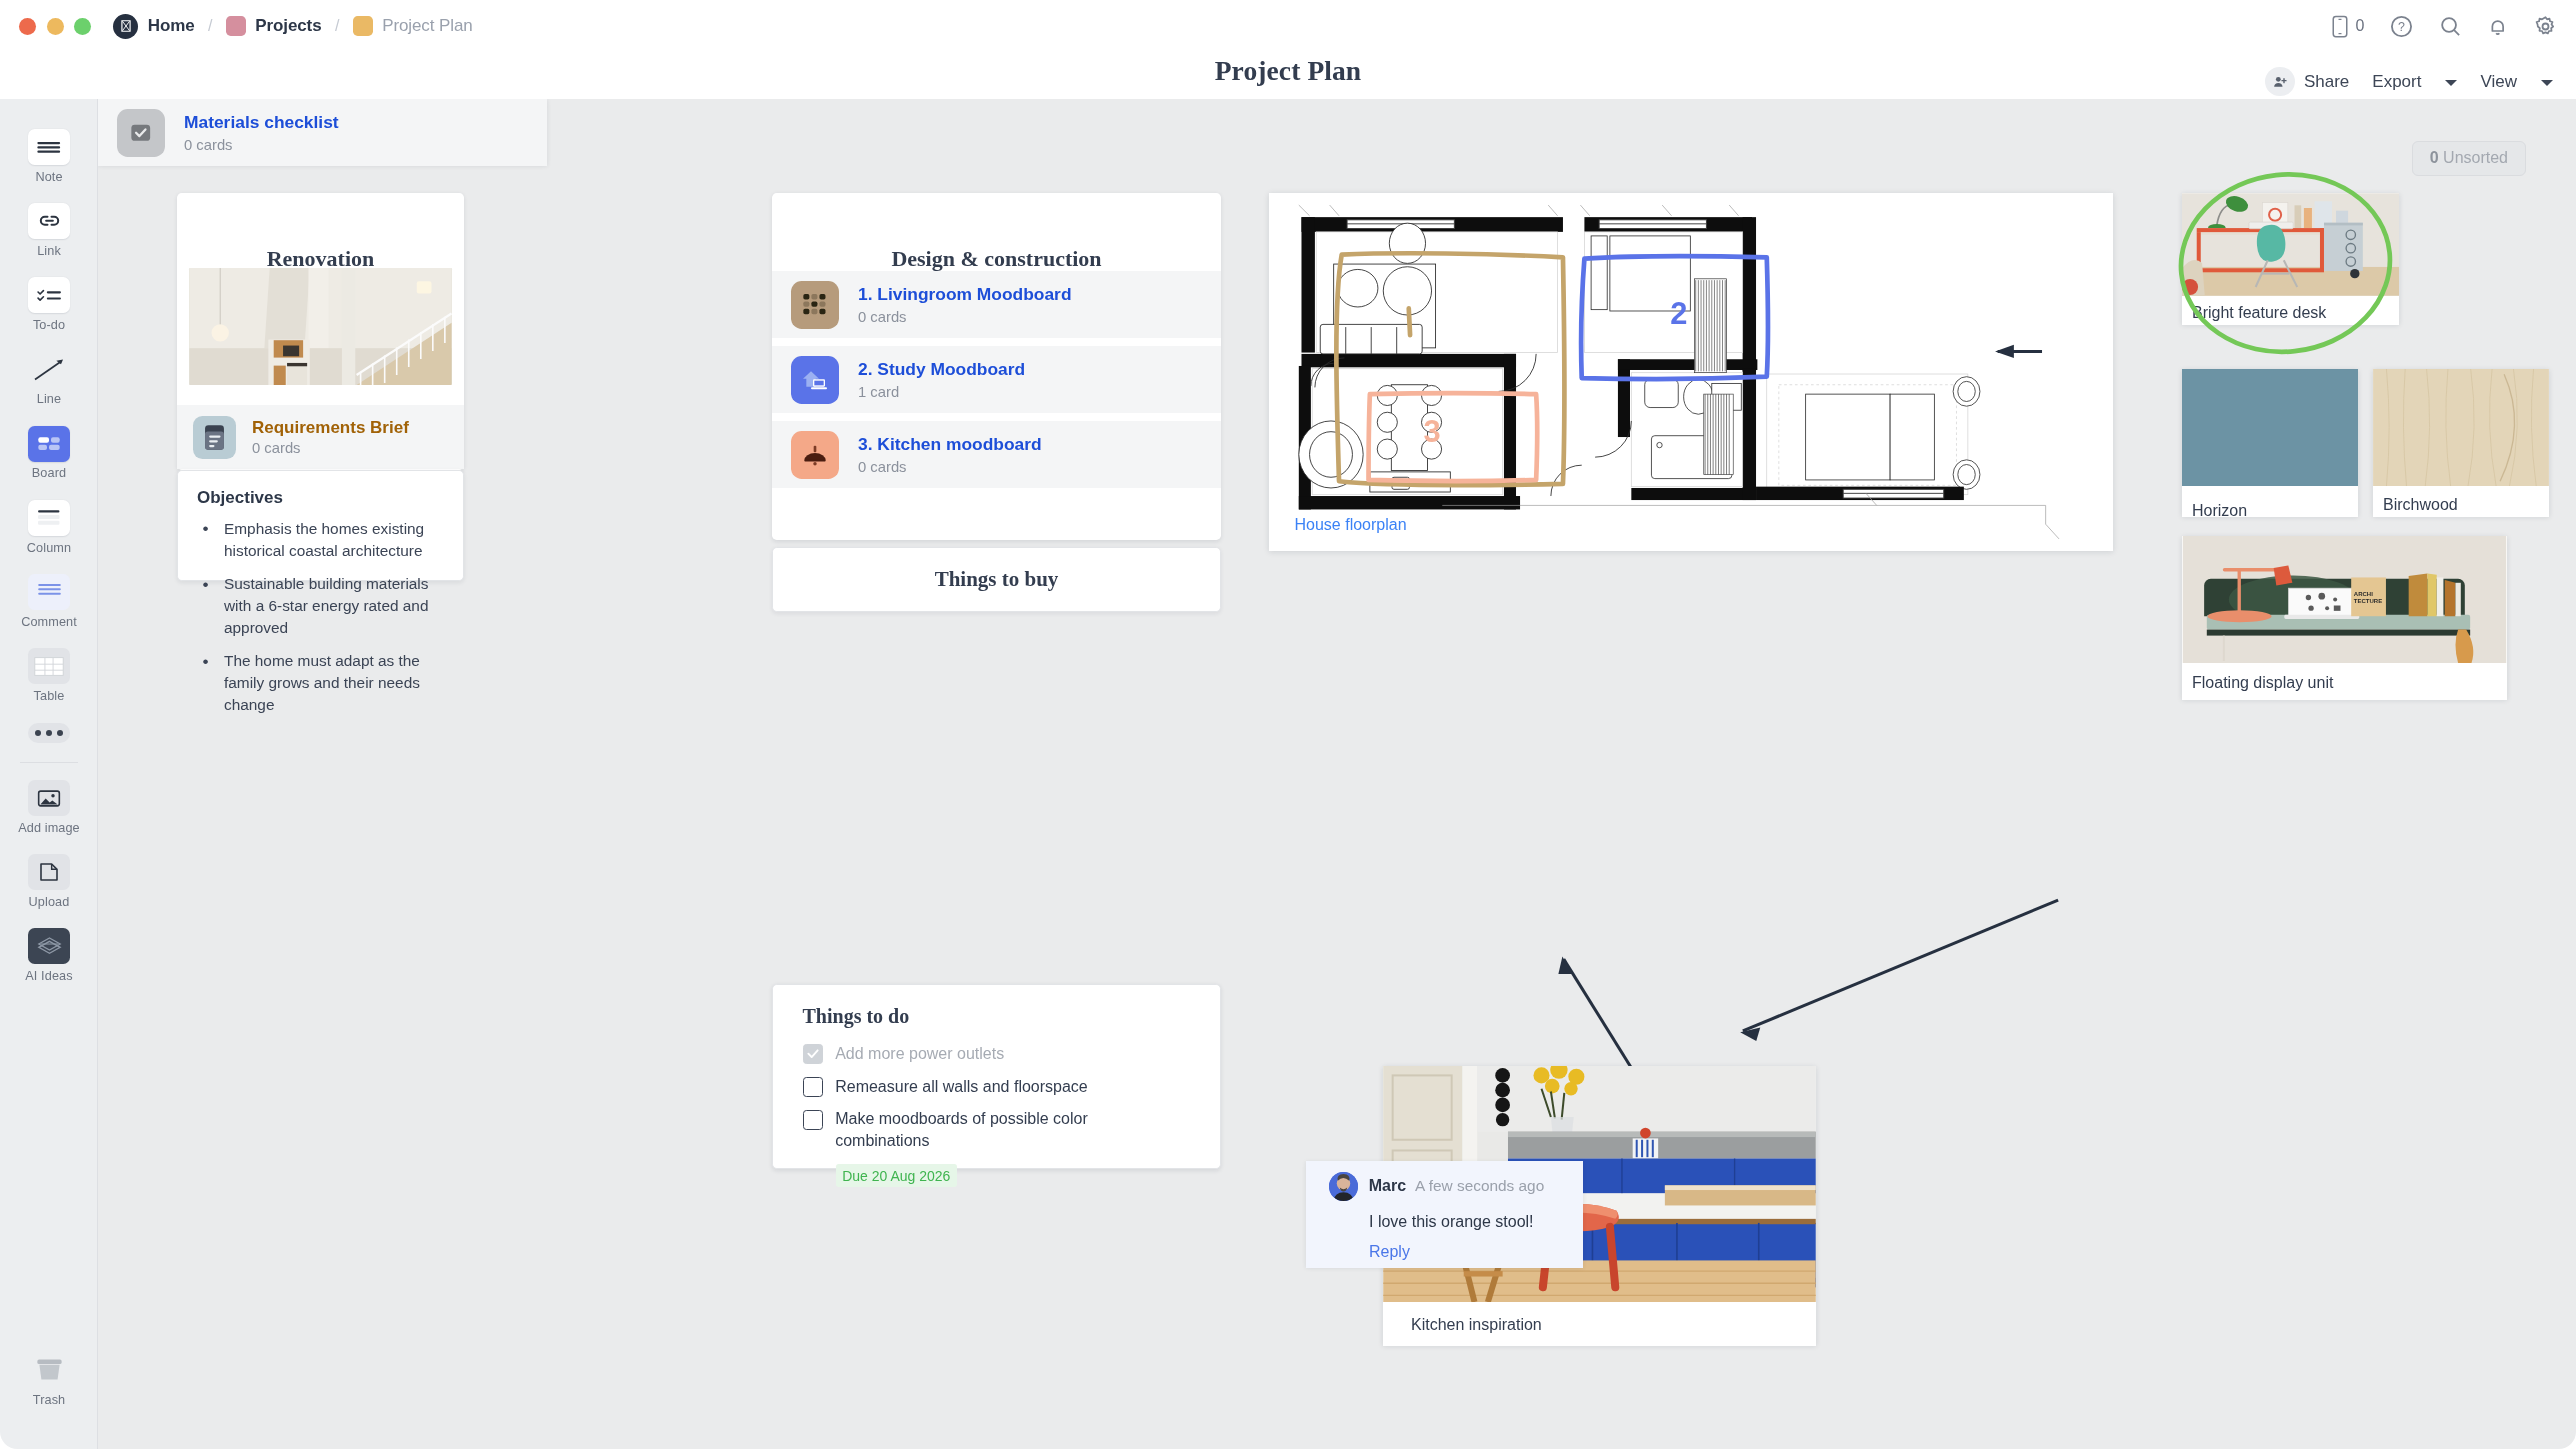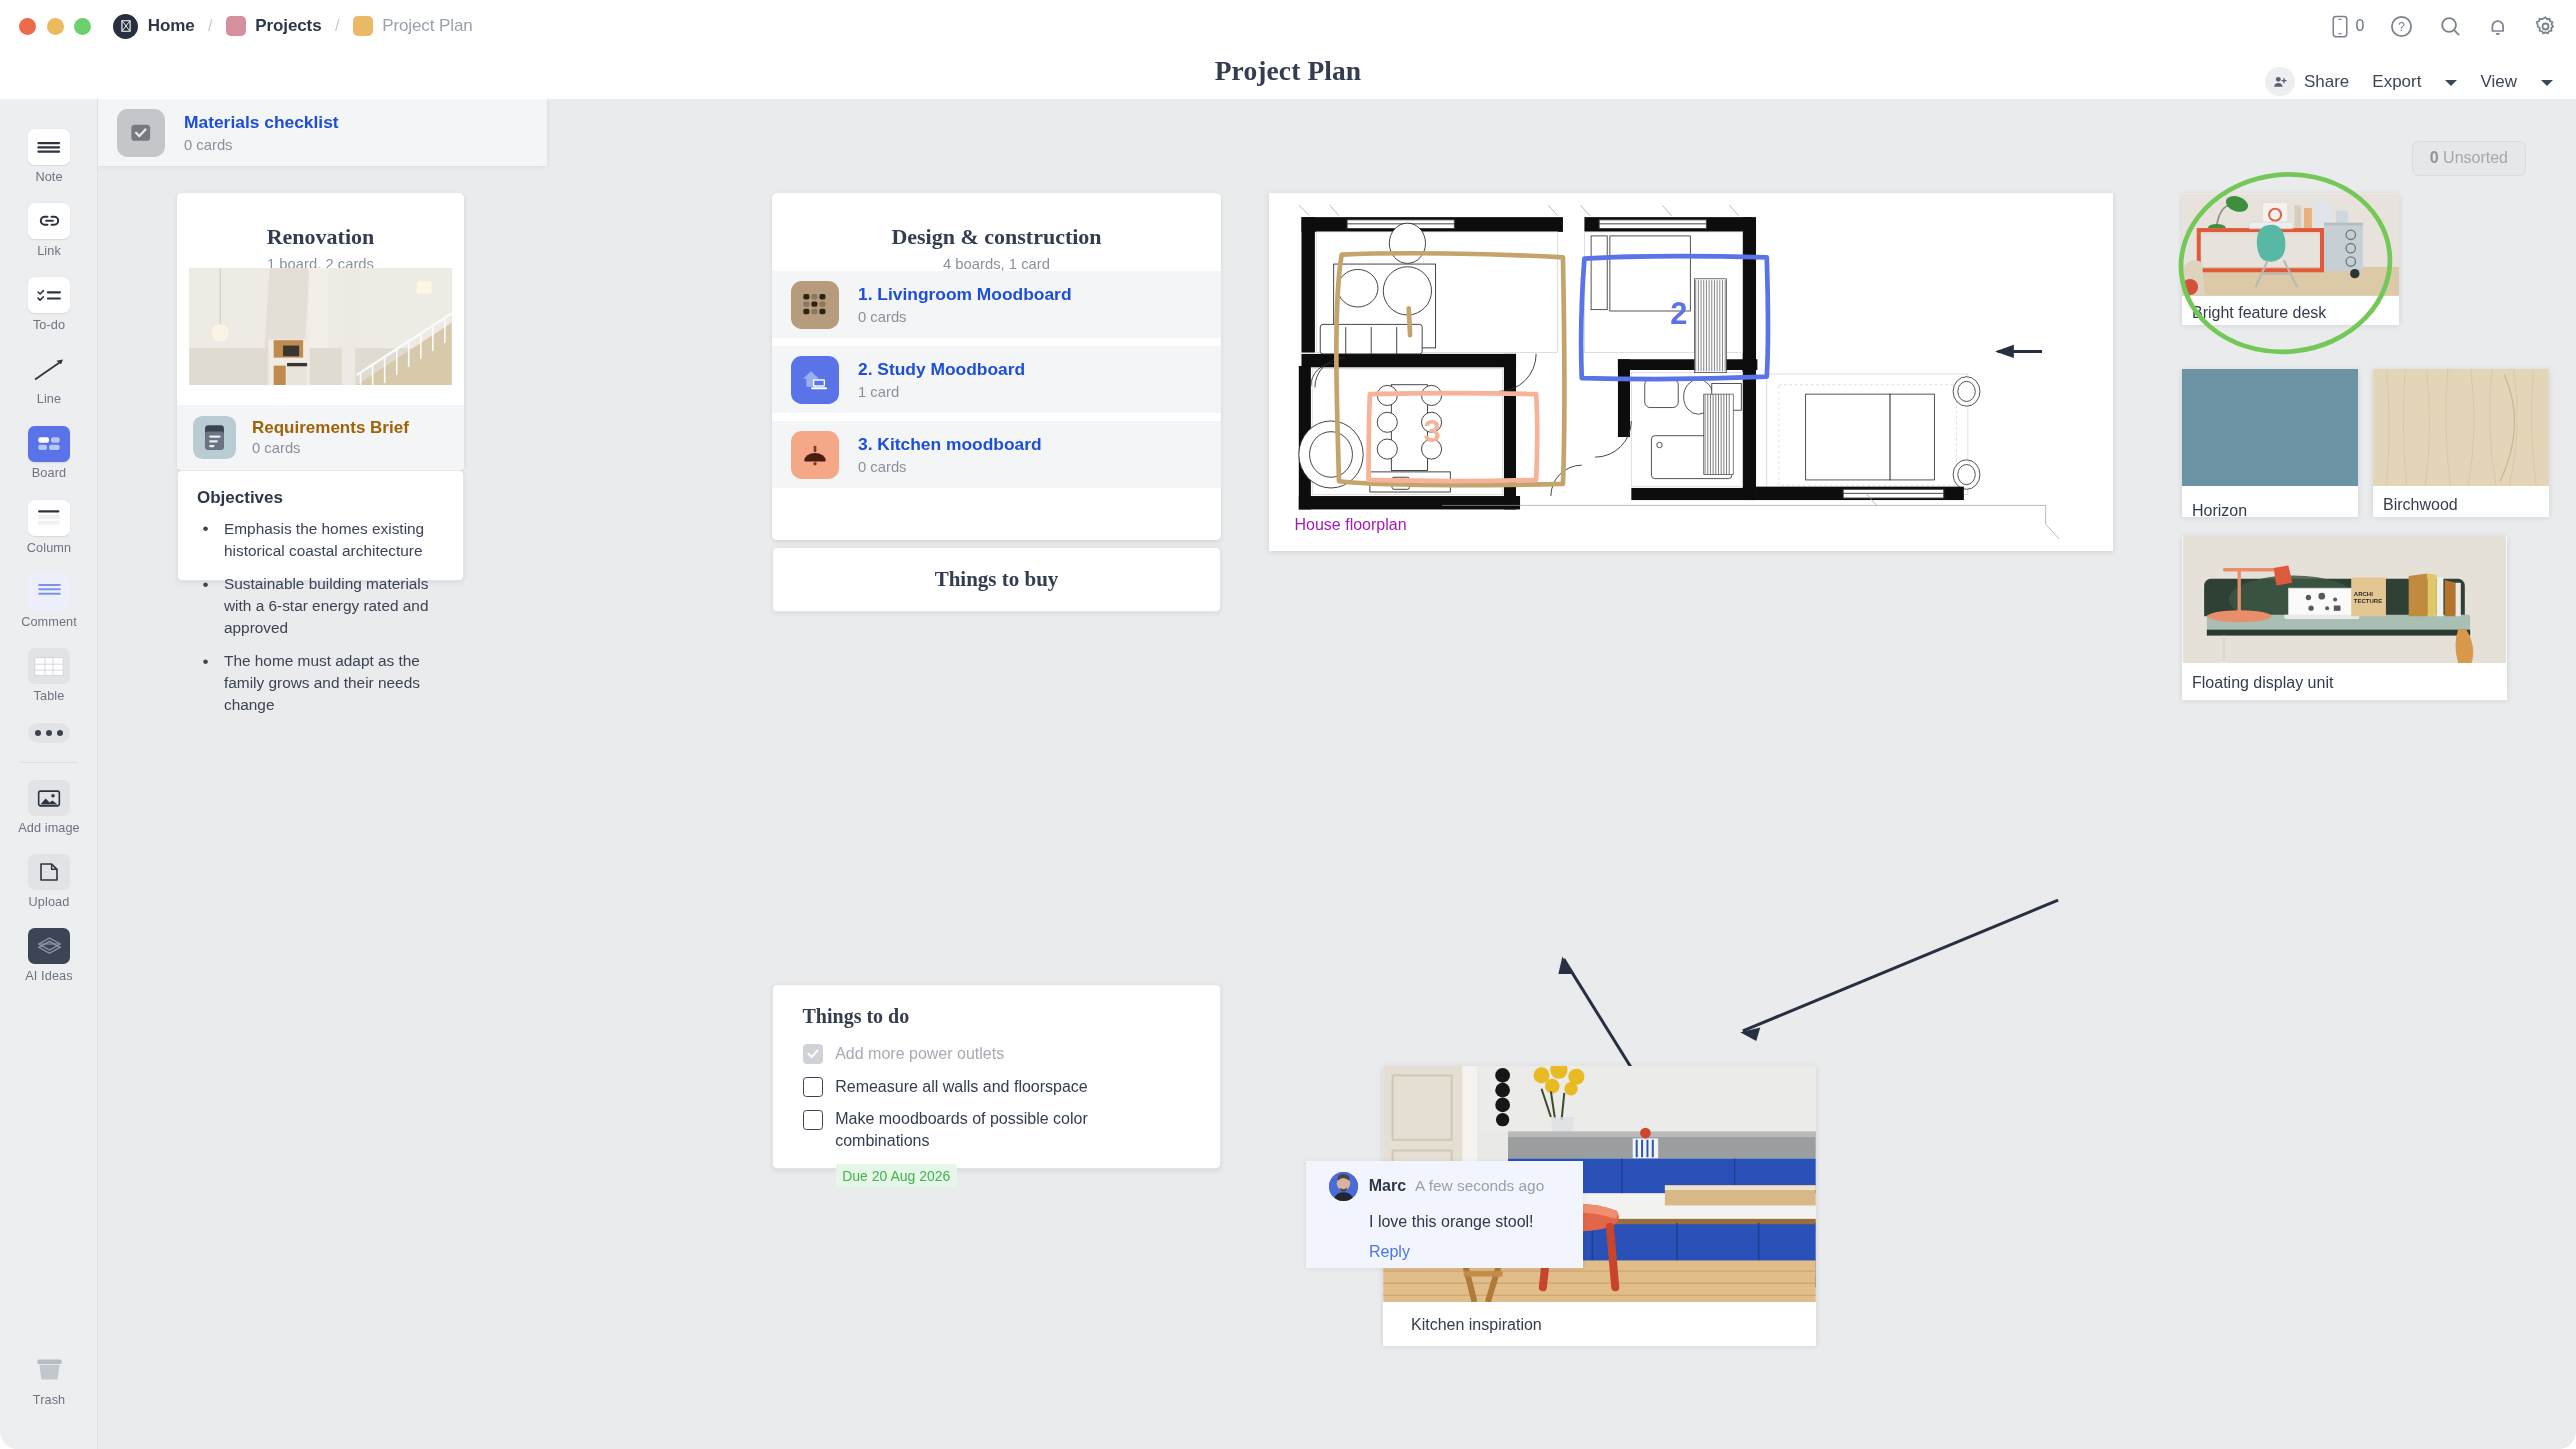--- a/index.html
+++ b/index.html
@@ -116,21 +116,21 @@
     background: #e5e7e9; border: 0.7px solid #dadcdf;
     font-size: 16px; color: #a3a8b0;
   }
   #unsorted b { color: #8d939c; font-weight: 700; }
 
   
   .col-card {
     position: absolute; background: #fff; border-radius: 4.7px;
     box-shadow: 0 1.3px 4.7px rgba(25,35,55,.10);
   }
-  .col-head { text-align: center; padding-top: 31px; }
+  .col-head { text-align: center; padding-top: 31px; margin-top: 22px; }
   .col-title {
     font-family: "Liberation Serif", "DejaVu Serif", serif;
     font-weight: 700; font-size: 22px; color: #333d4f;
   }
   .col-sub { font-size: 14.8px; color: #8b919c; margin-top: 6px; }
 
   
   #col-renovation { left: 79px; top: 94px; width: 287px; height: 277px; }
   #reno-photo {
     position: absolute; left: 12px; top: 75px; width: 263px; height: 117px;
@@ -206,21 +206,21 @@
     display: inline-block; margin-left: 33px; margin-top: 1.3px;
     background: #e6f6e8; color: #3fb44f; font-size: 14px; padding: 3.4px 6.7px; border-radius: 2.7px;
   }
 
   
   #floorplan-card {
     position: absolute; left: 1171px; top: 94px; width: 844px; height: 358px;
     background: #fff; box-shadow: 0 1.3px 6px rgba(25,35,55,.13);
   }
   #floorplan-label {
-    position: absolute; left: 25.5px; bottom: 17.4px; font-size: 16px; color: #a21caf;
+    position: absolute; left: 25.5px; bottom: 17.4px; font-size: 16px; color: #3b82f6;
   }
   #fp-svg { position: absolute; left: 0; top: 0; }
 
   
   .img-card {
     position: absolute; background: #fff; box-shadow: 0 1.3px 5.4px rgba(25,35,55,.13);
   }
   .img-cap { font-size: 16px; color: #333d4f; }
 
   #card-desk { left: 2084px; top: 94px; width: 217px; height: 132px; }

